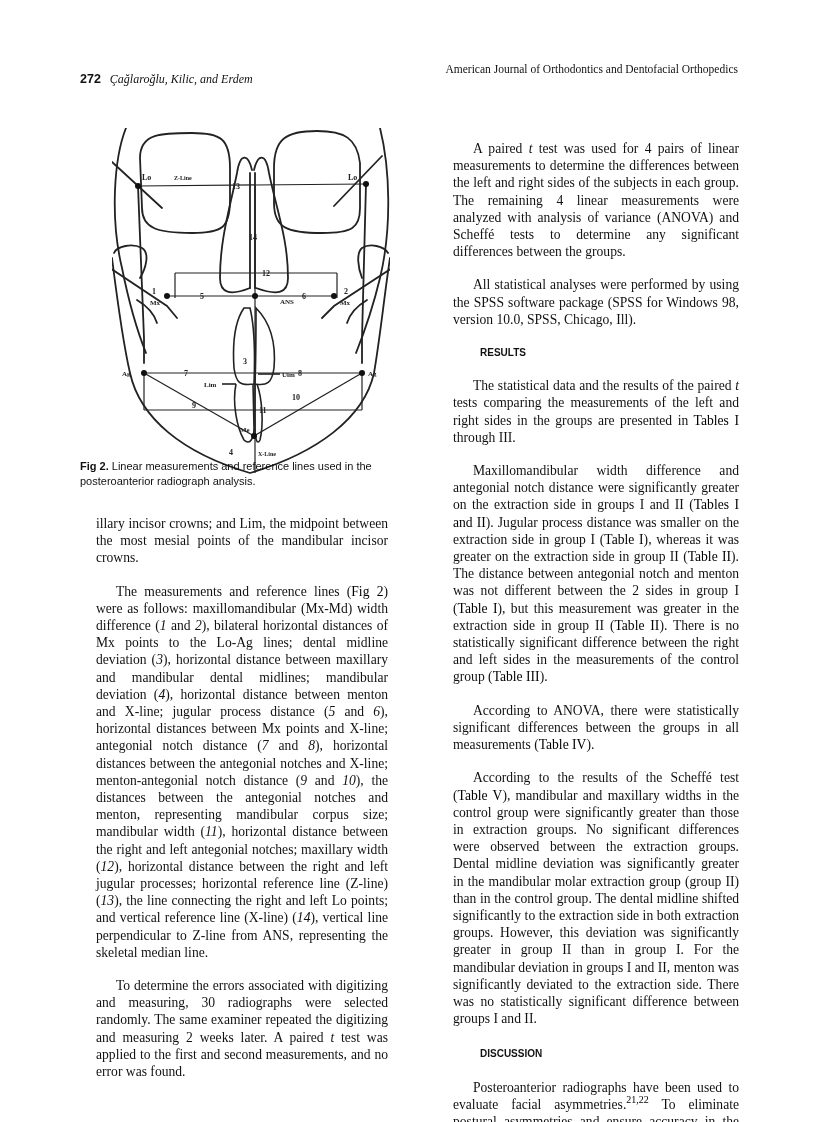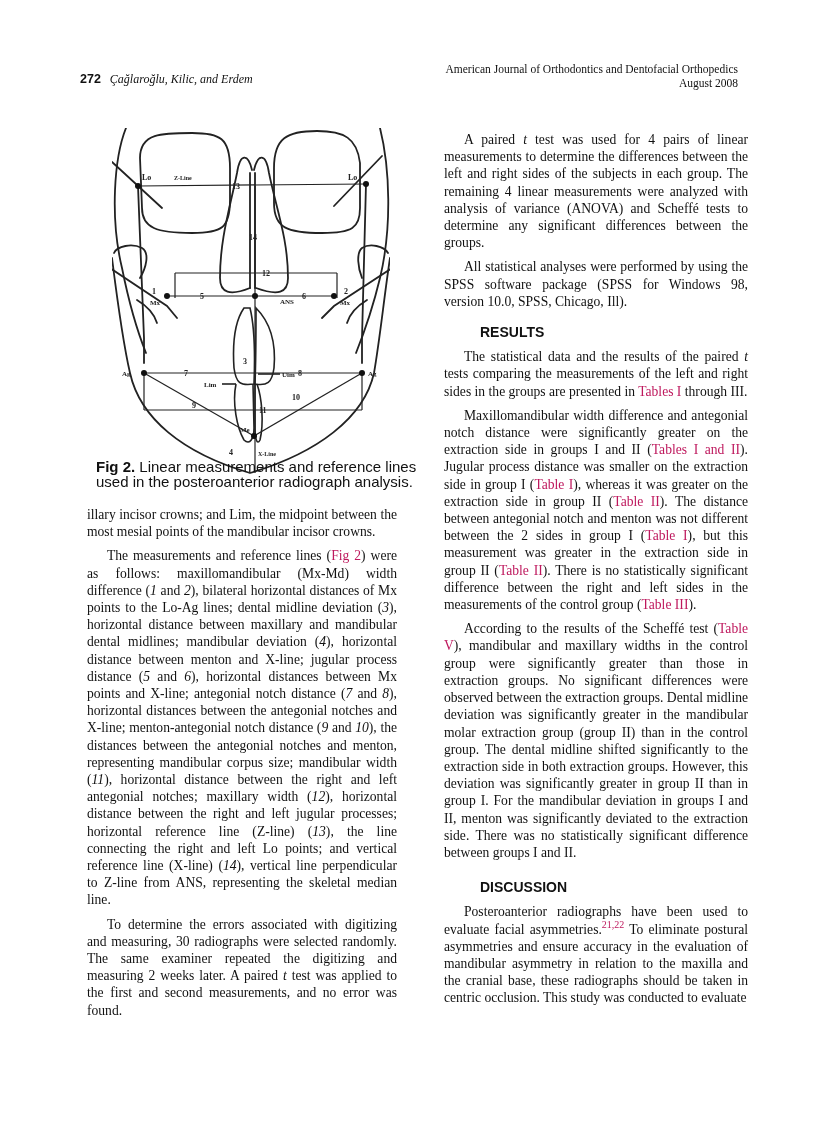--- a/index.html
+++ b/index.html
@@ -2,44 +2,43 @@
 <html><head>
 <meta charset="utf-8">
 <style>
   html, body { margin:0; padding:0; background:#ffffff; }
   body { width:838px; height:1122px; position:relative; overflow:hidden; color:#111; }
   .header-left { position:absolute; left:80px; top:72px; font-size:12px; }
   .header-left .pg { font-family:"Liberation Sans", sans-serif; font-weight:bold; font-size:12.5px; margin-right:6px; }
   .header-left .auth { font-family:"Liberation Serif", serif; font-style:italic; }
   .header-right { position:absolute; right:100px; top:62px; text-align:right; font-family:"Liberation Serif", serif; font-size:11.5px; line-height:14px; }
   .figure { position:absolute; left:112px; top:128px; width:278px; height:348px; }
-  .caption { position:absolute; left:96px; top:459px; width:328px; font-family:"Liberation Sans", sans-serif; font-size:15px; line-height:15px; }
+  .caption { position:absolute; left:80px; top:459px; width:328px; font-family:"Liberation Sans", sans-serif; font-size:11px; line-height:15px; }
   .caption b { font-weight:bold; }
   .col { position:absolute; font-family:"Liberation Serif", serif; font-size:13.6px; line-height:17.2px; text-align:justify; }
   .col-left { left:80px; top:499px; width:324px; }
   .col-right { left:437px; top:124px; width:318px; }
-  .col p { margin:7px; }
+  .col p { margin:16px; }
   .indent { text-indent:20px; }
-  .h-sec { font-family:"Liberation Sans", sans-serif; font-weight:bold; font-size:14px; margin:14px 0 4px 0 !important; text-indent:0;padding-left:43px; }
+  .h-sec { font-family:"Liberation Sans", sans-serif; font-weight:bold; font-size:10px; margin:14px 0 4px 0 !important; text-indent:0;padding-left:43px; }
   .h-sub { font-family:"Liberation Sans", sans-serif; font-weight:bold; font-size:12.5px; margin:14px 0 3px 0 !important; }
-  .link { color:#be185d; }
+  .link { color:#000000; }
   i { font-style:italic; }
   sup { font-size:10px; line-height:0; }
   .fig-label { font-family:"Liberation Serif", serif; font-weight:bold; fill:#222; }
 </style>
 </head>
 <body>
 
 <div class="header-left">
   <span class="pg">272</span>
   <span class="auth">Çağlaroğlu, Kilic, and Erdem</span>
 </div>
 <div class="header-right">
   <div>American Journal of Orthodontics and Dentofacial Orthopedics</div>
-  <div>August 2008</div>
 </div>
 
 <svg class="figure" viewBox="0 0 278 348" xmlns="http://www.w3.org/2000/svg">
   <g fill="none" stroke="#222" stroke-width="1.8" stroke-linecap="round">
 
     <path d="M14,0 C2,30 -2,90 10,140 C16,170 24,200 34,225"></path>
     <path d="M268,0 C278,40 280,100 268,150 C262,175 252,205 244,225"></path>
 
     <path d="M28,30 C28,5 50,5 80,5 C108,5 118,10 118,40 L118,72 C118,100 110,105 80,105 C45,105 30,100 30,80 Z"></path>
     <path d="M162,40 C162,10 175,3 205,3 C232,3 245,10 248,35 L248,80 C248,100 240,105 210,105 C175,105 162,100 162,75 Z"></path>
@@ -140,16 +139,17 @@
   <p class="indent"><span>The measurements and reference lines (</span><span class="link">Fig 2</span><span>) were as follows: maxillomandibular (Mx-Md) width difference (</span><i>1</i><span> and </span><i>2</i><span>), bilateral horizontal distances of Mx points to the Lo-Ag lines; dental midline deviation (</span><i>3</i><span>), horizontal distance between maxillary and mandibular dental midlines; mandibular deviation (</span><i>4</i><span>), horizontal distance between menton and X-line; jugular process distance (</span><i>5</i><span> and </span><i>6</i><span>), horizontal distances between Mx points and X-line; antegonial notch distance (</span><i>7</i><span> and </span><i>8</i><span>), horizontal distances between the antegonial notches and X-line; menton-antegonial notch distance (</span><i>9</i><span> and </span><i>10</i><span>), the distances between the antegonial notches and menton, representing mandibular corpus size; mandibular width (</span><i>11</i><span>), horizontal distance between the right and left antegonial notches; maxillary width (</span><i>12</i><span>), horizontal distance between the right and left jugular processes; horizontal reference line (Z-line) (</span><i>13</i><span>), the line connecting the right and left Lo points; and vertical reference line (X-line) (</span><i>14</i><span>), vertical line perpendicular to Z-line from ANS, representing the skeletal median line.</span></p>
   <p class="indent"><span>To determine the errors associated with digitizing and measuring, 30 radiographs were selected randomly. The same examiner repeated the digitizing and measuring 2 weeks later. A paired </span><i>t</i><span> test was applied to the first and second measurements, and no error was found.</span></p>
 </div>
 
 <div class="col col-right">
   <p class="indent"><span>A paired </span><i>t</i><span> test was used for 4 pairs of linear measurements to determine the differences between the left and right sides of the subjects in each group. The remaining 4 linear measurements were analyzed with analysis of variance (ANOVA) and Scheffé tests to determine any significant differences between the groups.</span></p>
   <p class="indent">All statistical analyses were performed by using the SPSS software package (SPSS for Windows 98, version 10.0, SPSS, Chicago, Ill).</p>
   <p class="h-sec">RESULTS</p>
   <p class="indent"><span>The statistical data and the results of the paired </span><i>t</i><span> tests comparing the measurements of the left and right sides in the groups are presented in </span><span class="link">Tables I</span><span> through III.</span></p>
   <p class="indent"><span>Maxillomandibular width difference and antegonial notch distance were significantly greater on the extraction side in groups I and II (</span><span class="link">Tables I and II</span><span>). Jugular process distance was smaller on the extraction side in group I (</span><span class="link">Table I</span><span>), whereas it was greater on the extraction side in group II (</span><span class="link">Table II</span><span>). The distance between antegonial notch and menton was not different between the 2 sides in group I (</span><span class="link">Table I</span><span>), but this measurement was greater in the extraction side in group II (</span><span class="link">Table II</span><span>). There is no statistically significant difference between the right and left sides in the measurements of the control group (</span><span class="link">Table III</span><span>).</span></p>
+  <p class="indent"><span>According to ANOVA, there were statistically significant differences between the groups in all measurements (</span><span class="link">Table IV</span><span>).</span></p>
   <p class="indent"><span>According to the results of the Scheffé test (</span><span class="link">Table V</span><span>), mandibular and maxillary widths in the control group were significantly greater than those in extraction groups. No significant differences were observed between the extraction groups. Dental midline deviation was significantly greater in the mandibular molar extraction group (group II) than in the control group. The dental midline shifted significantly to the extraction side in both extraction groups. However, this deviation was significantly greater in group II than in group I. For the mandibular deviation in groups I and II, menton was significantly deviated to the extraction side. There was no statistically significant difference between groups I and II.</span></p>
   <p class="h-sec" style="margin-top:18px !important;">DISCUSSION</p>
   <p class="indent"><span>Posteroanterior radiographs have been used to evaluate facial asymmetries.</span><sup class="link">21,22</sup><span> To eliminate postural asymmetries and ensure accuracy in the evaluation of mandibular asymmetry in relation to the maxilla and the cranial base, these radiographs should be taken in centric occlusion. This study was conducted to evaluate</span></p>
 </div>
 
 </body></html>

